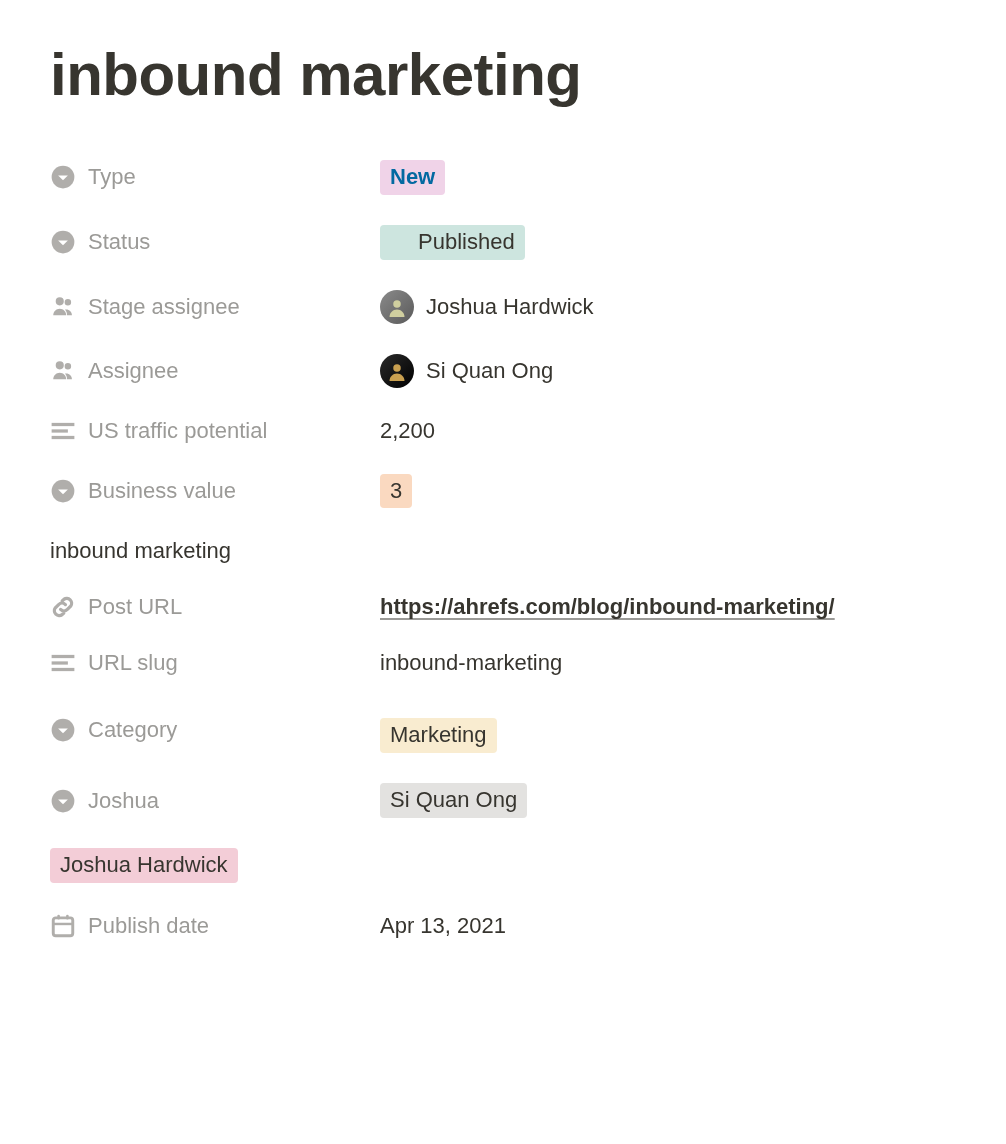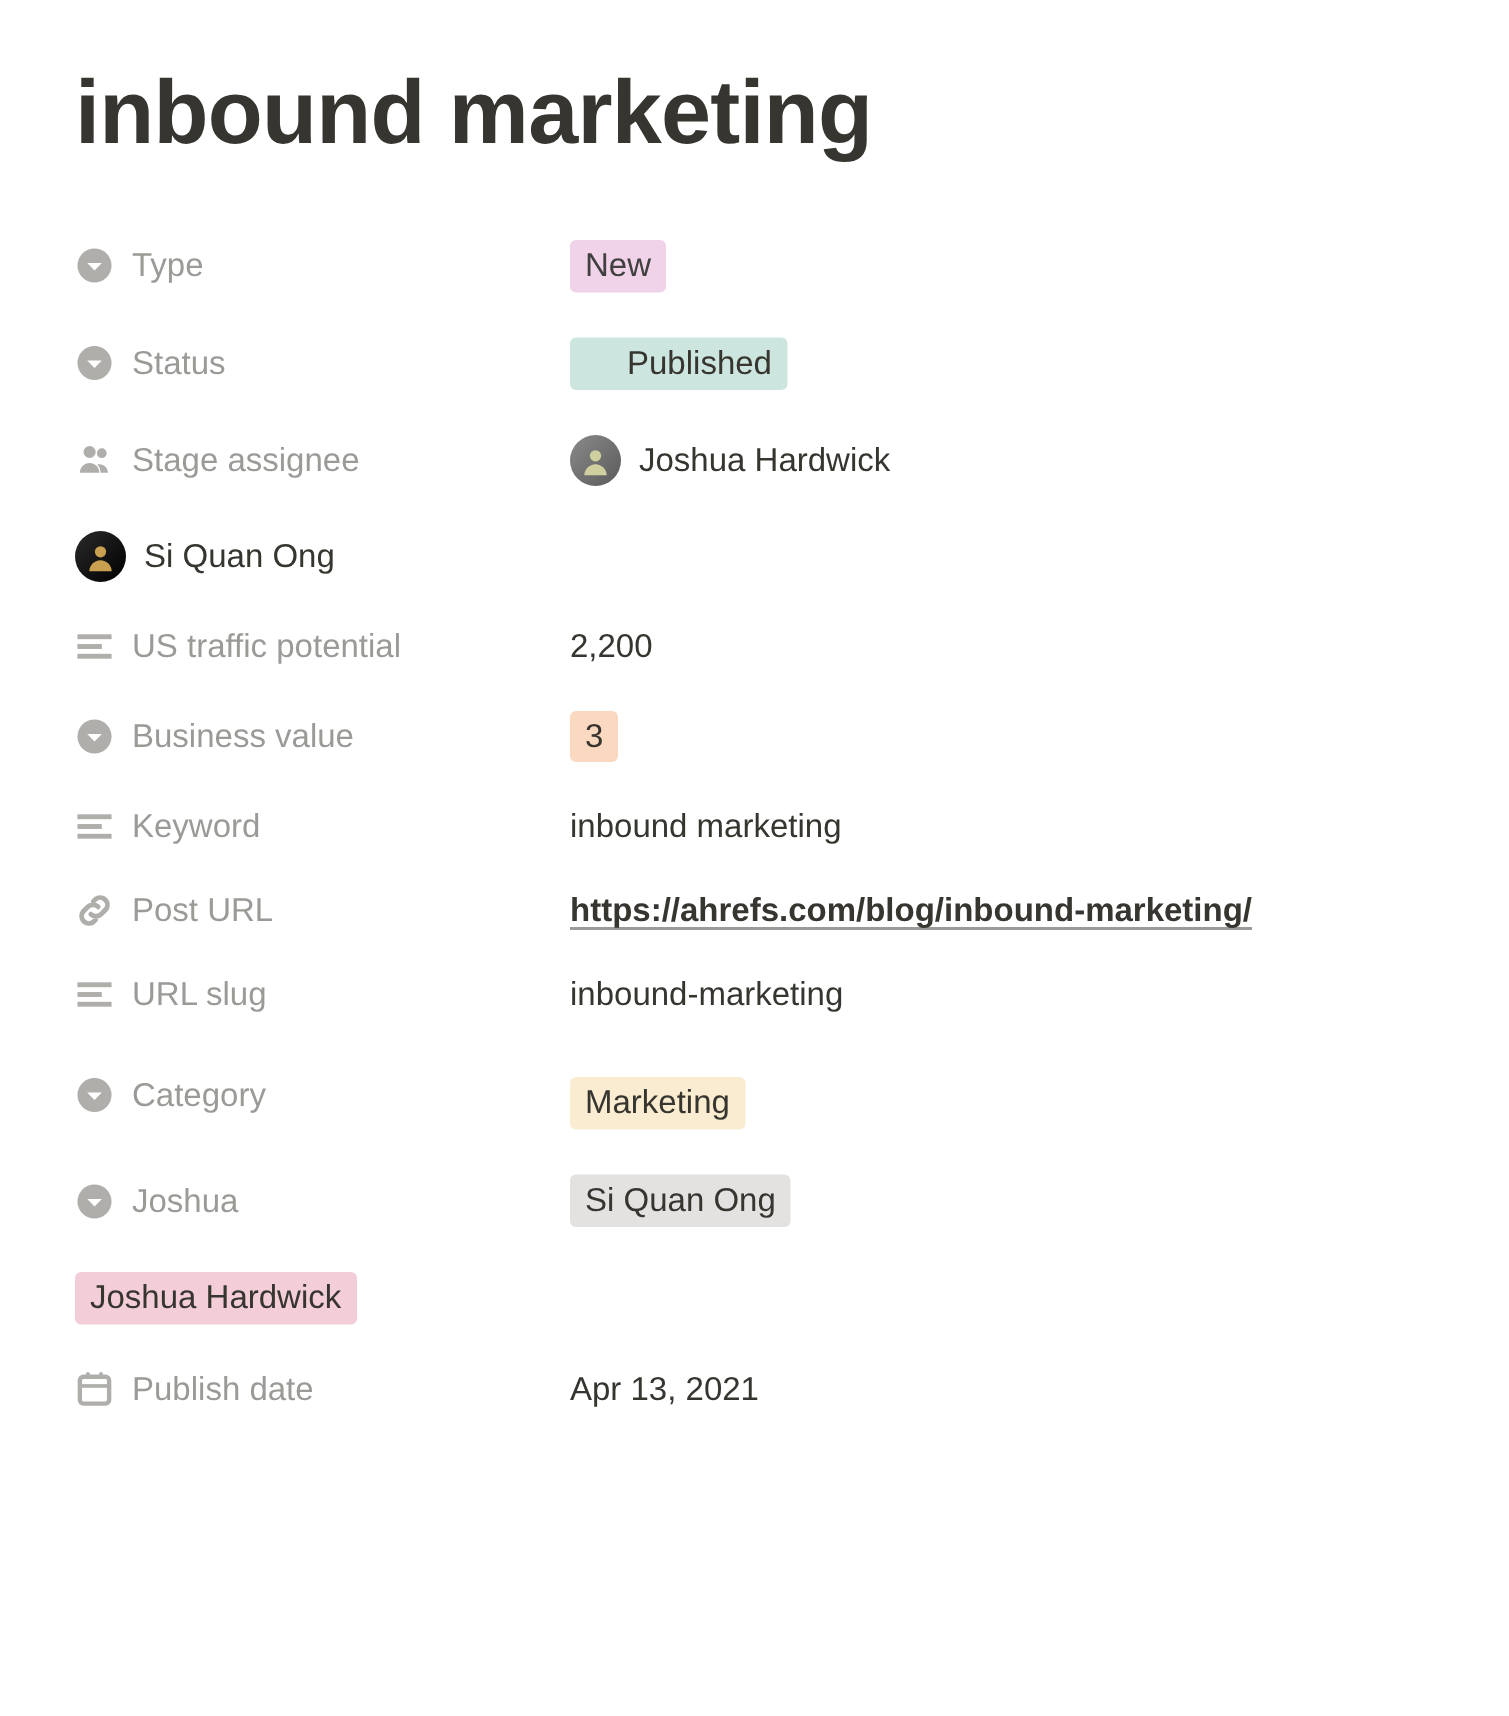--- a/index.html
+++ b/index.html
@@ -60,21 +60,22 @@
     }
     .tag {
       display: inline-block;
       padding: 2px 10px;
       border-radius: 4px;
       font-size: 22px;
       line-height: 1.4;
     }
     .tag-pink-light {
       background: #f0d3e8;
-      color: #404040;
+      color: #0369a1;
+      font-weight: bold;
     }
     .tag-green-light {
       background: #cde5df;
       color: #37352f;
       padding-left: 38px;
     }
     .tag-orange-light {
       background: #fad9c0;
       color: #37352f;
     }
@@ -171,20 +172,28 @@
       <svg viewBox="0 0 16 16" width="20" height="20">
           <circle cx="8" cy="5.5" r="3" fill="#d0cf9f"></circle>
           <path d="M2 16c0-3.3 2.7-6 6-6s6 2.7 6 6" fill="#d0cf9f"></path>
         </svg>
     </span>
     <span>Joshua Hardwick</span>
   </div>
 </div>
 
 <div class="property-row">
+  <div class="property-label">
+    <span class="icon">
+      <svg viewBox="0 0 16 16">
+          <path d="M6 7a2.5 2.5 0 100-5 2.5 2.5 0 000 5zm5 0a2 2 0 100-4 2 2 0 000 4zM2 13c0-2.2 1.8-4 4-4s4 1.8 4 4H2zm8.5 0c0-1.3-.5-2.5-1.3-3.4.3-.1.5-.1.8-.1 2 0 3.5 1.6 3.5 3.5h-3z"></path>
+        </svg>
+    </span>
+    <span class="property-label-text">Assignee</span>
+  </div>
   <div class="property-value person-row">
     <span class="avatar avatar-2">
       <svg viewBox="0 0 16 16" width="20" height="20">
           <circle cx="8" cy="5.5" r="3" fill="#c9a050"></circle>
           <path d="M2 16c0-3.3 2.7-6 6-6s6 2.7 6 6" fill="#c9a050"></path>
         </svg>
     </span>
     <span>Si Quan Ong</span>
   </div>
 </div>
@@ -212,30 +221,20 @@
         </svg>
     </span>
     <span class="property-label-text">Business value</span>
   </div>
   <div class="property-value">
     <span class="tag tag-orange-light">3</span>
   </div>
 </div>
 
 <div class="property-row">
-  <div class="property-label">
-    <span class="icon">
-      <svg viewBox="0 0 16 16">
-          <rect x="1" y="3" width="14" height="2"></rect>
-          <rect x="1" y="7" width="10" height="2"></rect>
-          <rect x="1" y="11" width="14" height="2"></rect>
-        </svg>
-    </span>
-    <span class="property-label-text">Keyword</span>
-  </div>
   <div class="property-value">inbound marketing</div>
 </div>
 
 <div class="property-row">
   <div class="property-label">
     <span class="icon">
       <svg viewBox="0 0 16 16">
           <path d="M6.5 9.5a3 3 0 004.2 0l2-2a3 3 0 00-4.2-4.2l-1 1M9.5 6.5a3 3 0 00-4.2 0l-2 2a3 3 0 004.2 4.2l1-1" stroke="#b0aeab" stroke-width="2" fill="none" stroke-linecap="round"></path>
         </svg>
     </span>

